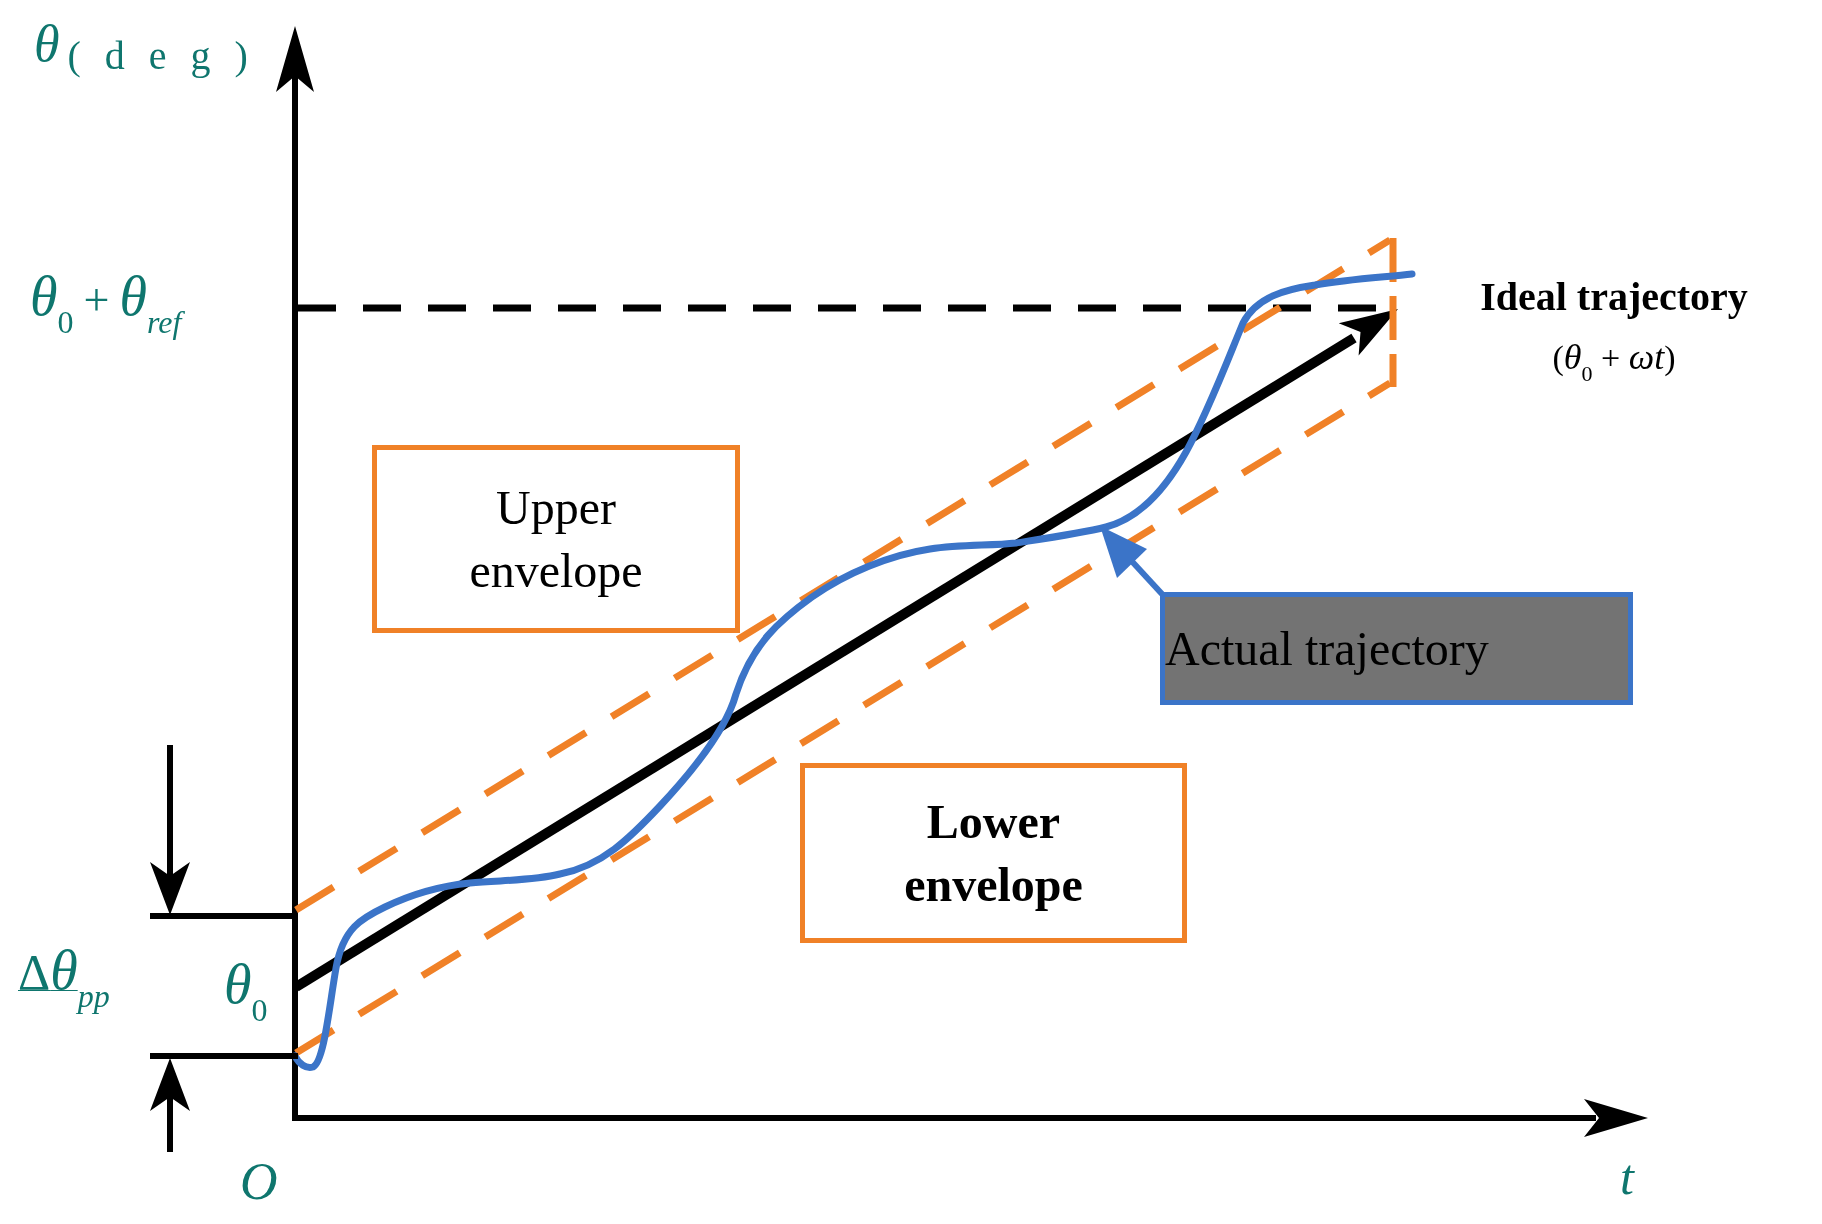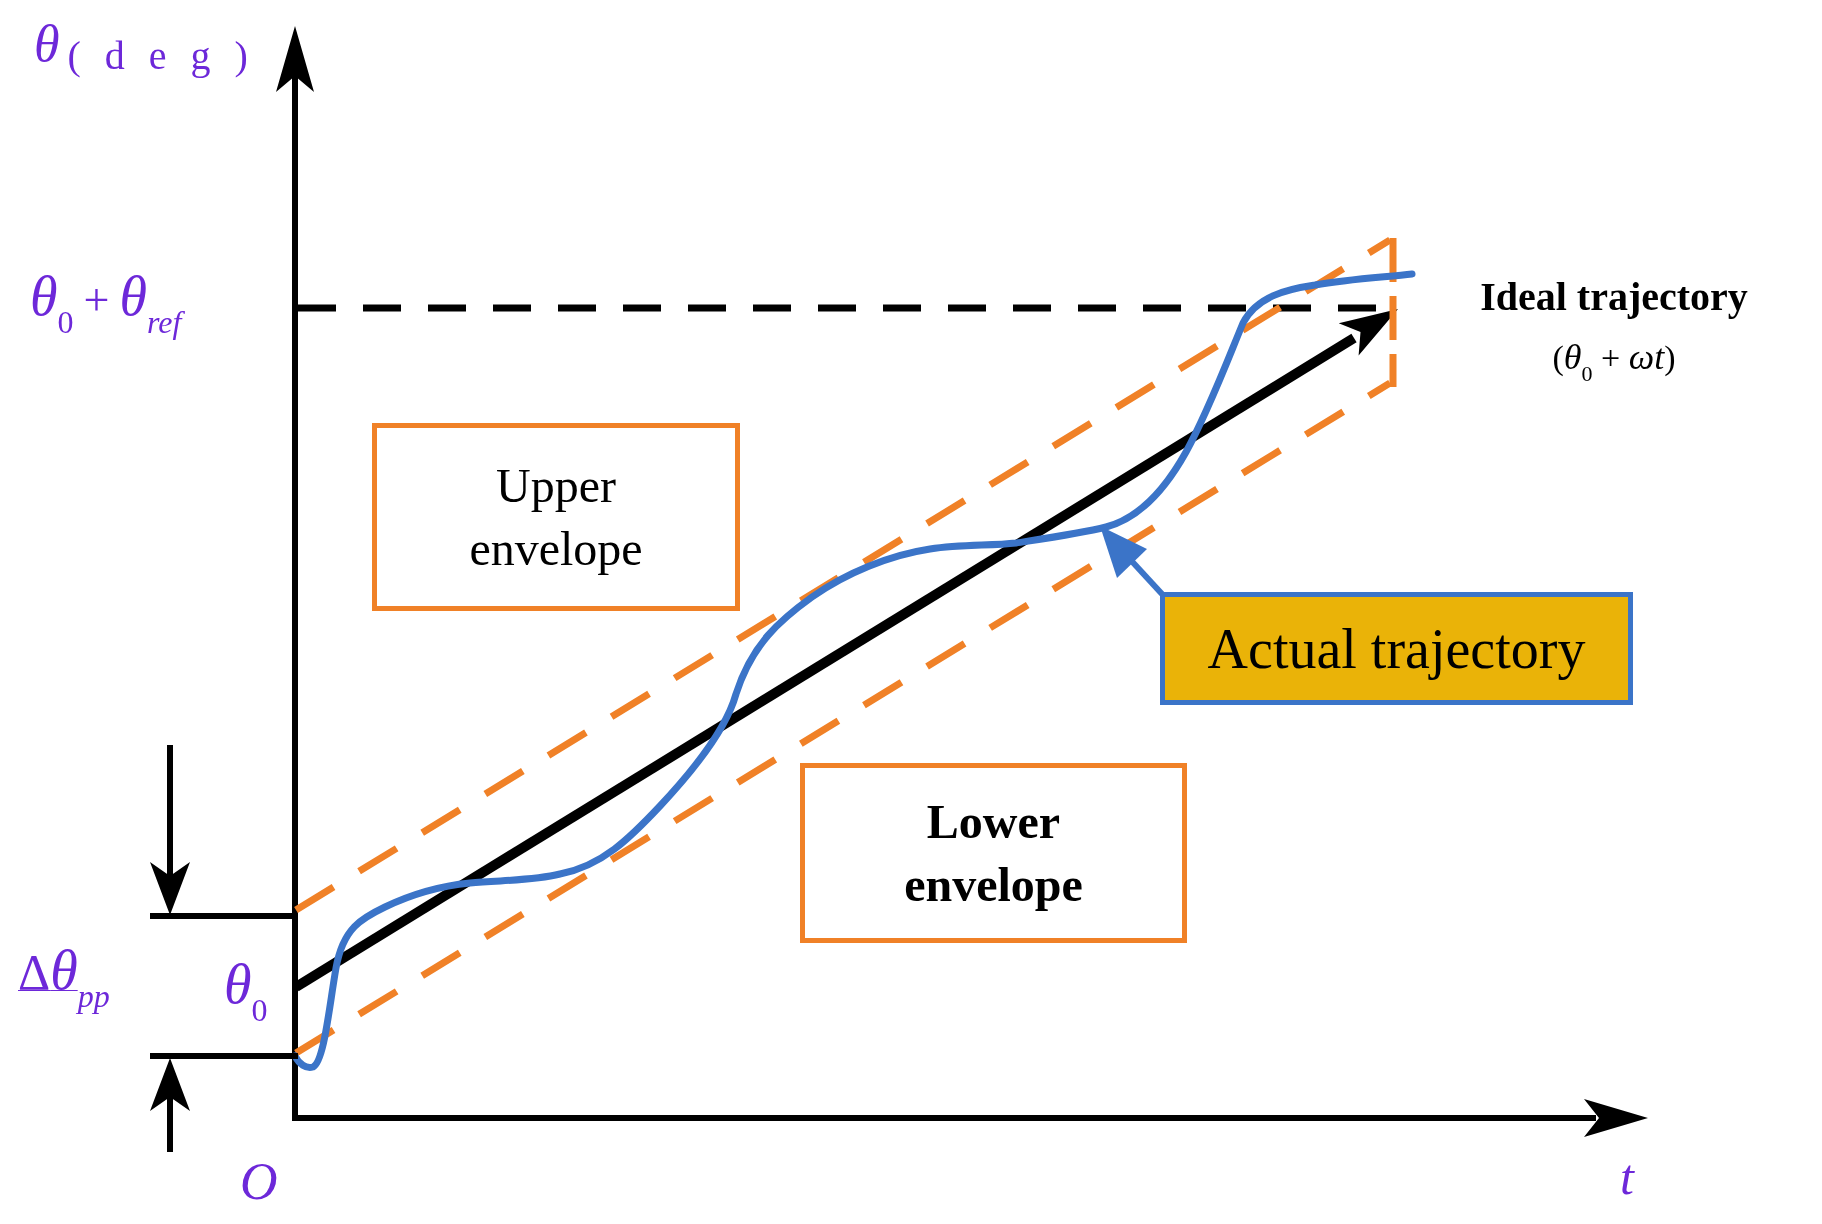--- a/index.html
+++ b/index.html
@@ -1,33 +1,33 @@
 <!DOCTYPE html>
 <html><head>
 <meta charset="utf-8">
 <style>
   html,body{margin:0;padding:0;background:#ffffff;}
   #canvas{position:relative;width:1822px;height:1224px;background:#ffffff;overflow:hidden;
           font-family:"Liberation Serif",serif;color:#000;}
   #diagram-svg{position:absolute;left:0;top:0;}
-  .lbl{position:absolute;white-space:nowrap;color:#6d28d9;}
+  .lbl{position:absolute;white-space:nowrap;color:#0f766e;}
   .it{font-style:italic;}
   .theta{font-size:56px;font-style:italic;line-height:1;}
   .sub{display:inline-block;font-size:32px;transform:translateY(18px);line-height:1;}
   .plus{font-size:46px;padding:0 10px;line-height:1;}
   
   .yl-theta{font-size:52px;font-style:italic;}
   .yl-units{font-size:40px;letter-spacing:7px;margin-left:8px;position:relative;top:8px;}
   
   .env-box{position:absolute;border:5px solid #F08127;background:#ffffff;
            display:flex;align-items:center;justify-content:center;text-align:center;
            font-size:48px;line-height:1.32;}
-  .callout-box{position:absolute;border:5px solid #3B74C8;background:#eab308;
-           display:flex;align-items:center;justify-content:center;text-align:center;
-           font-size:56px;}
+  .callout-box{position:absolute;border:5px solid #3B74C8;background:#737373;
+           display:flex;align-items:center;justify-content:flex-start;text-align:center;
+           font-size:48px;}
   .ideal-lbl{position:absolute;text-align:center;}
   .ideal-title{font-size:40px;line-height:1.05;font-weight:bold;}
   .ideal-formula{font-size:34px;margin-top:18px;}
   .ideal-formula .fsub{display:inline-block;font-size:22px;transform:translateY(12px);}
   .ideal-formula .fth{font-style:italic;font-size:36px;}
   .big-it{font-size:52px;font-style:italic;}
   .t-it{font-size:50px;font-style:italic;}
   .delta{font-size:50px;}
 </style>
 </head>
@@ -102,21 +102,21 @@
 
   <div class="ideal-lbl" style="left:1424px;top:276px;width:380px;">
     <div class="ideal-title">Ideal trajectory</div>
     <div class="ideal-formula">
       <span>(</span><span class="fth">θ</span><span class="fsub">0</span>
       <span>+</span>
       <span class="fth">ω</span><span class="fth">t</span><span>)</span>
     </div>
   </div>
 
-  <div class="env-box" style="left:372px;top:423px;width:358px;height:178px;">
+  <div class="env-box" style="left:372px;top:445px;width:358px;height:178px;">
     <div>
       <div>Upper</div>
       <div>envelope</div>
     </div>
   </div>
 
   <div class="env-box" style="left:800px;top:763px;width:377px;height:170px;font-weight:bold;">
     <div>
       <div>Lower</div>
       <div>envelope</div>

